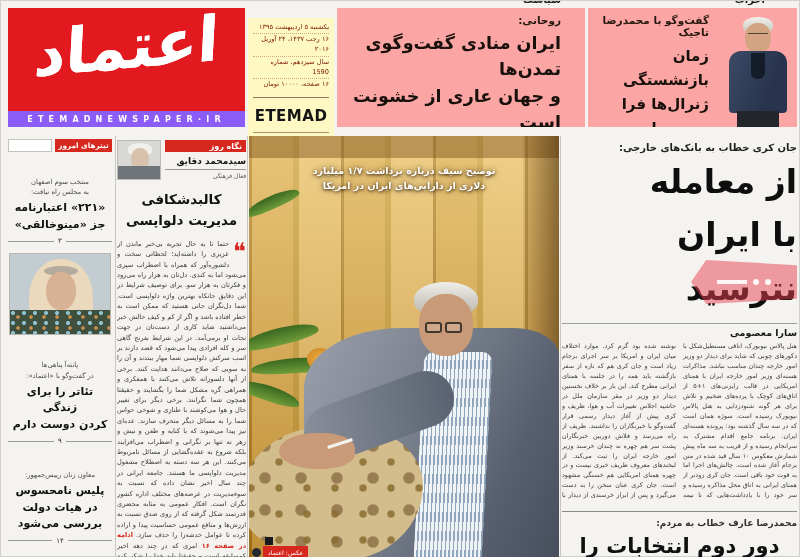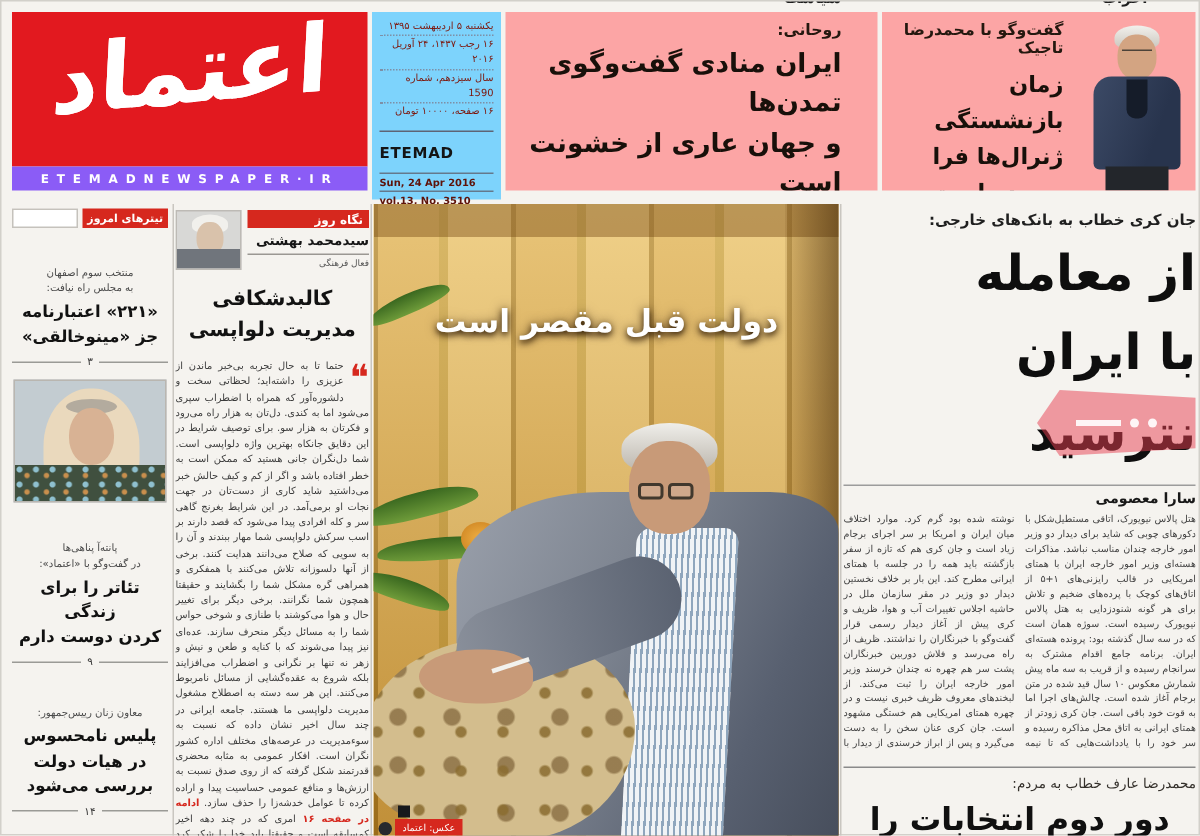--- a/index.html
+++ b/index.html
@@ -9,24 +9,24 @@
   .abs { position:absolute; }
   .ml { white-space:pre-line; }
 
   
   .logo-block { left:7px; top:7px; width:237px; height:103px; background:#e2191f; overflow:hidden; }
   .logo-cal { position:absolute; left:0; right:0; top:2px; text-align:center; color:#fff; font-weight:bold;
               font-size:62px; transform:rotate(-5deg) skewX(-8deg); text-shadow:0 0 0 #fff; letter-spacing:-3px; }
   .logo-strip { left:7px; top:110px; width:237px; height:16px; background:#8b5cf6; color:#fff;
                 font-size:8px; letter-spacing:5.2px; display:flex; align-items:center; justify-content:center;
                 direction:ltr; font-weight:bold; }
-  .date-block { left:247px; top:7px; width:86px; height:125px; background:#7dd3fc; padding:4px 5px 2px; }
+  .date-block { left:247px; top:17px; width:86px; height:125px; background:#fef9c3; padding:4px 5px 2px; }
   .date-fa { font-size:6.6px; color:#7d150a; text-align:right; line-height:1.55; border-bottom:1px dotted rgba(125,21,10,.35); padding-bottom:1px; }
   .date-rule { border-top:1px solid rgba(70,10,5,.55); margin:7px 0 5px; }
-  .date-brand { direction:ltr; text-align:left; font-size:10px; font-weight:bold; color:#141414; letter-spacing:.5px; margin:9px 0 7px; }
+  .date-brand { direction:ltr; text-align:center; font-size:15px; font-weight:bold; color:#141414; letter-spacing:.5px; margin:9px 0 7px; }
   .date-en { direction:ltr; text-align:left; font-size:6.6px; font-weight:bold; color:#5e130a; border-top:1px solid rgba(70,10,5,.45); padding:1.5px 0; }
 
   .label-cut { top:0; height:6px; overflow:hidden; font-size:10px; font-weight:bold; color:#1d1d1d; }
   .label-cut span { display:block; margin-top:-7px; }
   .label-siasat { left:514px; width:46px; }
   .label-ahzab  { left:722px; width:42px; }
 
   .story-block { top:7px; height:119px; background:#fca5a5; overflow:hidden; }
   .rouhani { left:336px; width:248px; padding:6px 24px 0 10px; }
   .tajik   { left:587px; width:209px; padding:6px 88px 0 6px; }
@@ -125,21 +125,21 @@
   .ribbon { right:-2px; top:124px; width:108px; height:44px; background:rgba(232,62,80,.5);
             clip-path:polygon(14% 0,100% 12%,100% 88%,14% 100%,0 50%); z-index:3; }
   .ribbon i { position:absolute; display:block; background:#fff; opacity:.9; }
   .ribbon .d1 { left:26px; top:20px; width:30px; height:4px; }
   .ribbon .d2 { left:62px; top:19px; width:6px; height:6px; border-radius:50%; }
   .ribbon .d3 { left:74px; top:19px; width:6px; height:6px; border-radius:50%; }
   .byline-row { border-top:1px solid #9c9c9c; margin-top:8px; padding-top:3px; font-size:9.5px; font-weight:bold; color:#181818; text-align:right; }
   .body2 { column-count:2; column-gap:7px; column-fill:auto; height:162px; margin-top:4px;
            font-size:6.4px; line-height:1.55; text-align:justify; color:#3c3c3c; }
   .kerry-divider { border-top:1px solid #8a8a8a; margin-top:7px; }
-  .aref-kicker { font-size:9px; font-weight:normal; color:#332f2a; text-align:right; margin-top:6px; }
+  .aref-kicker { font-size:9px; font-weight:bold; color:#332f2a; text-align:right; margin-top:6px; }
   .aref-headline { font-size:21px; font-weight:bold; color:#101010; line-height:1.55; text-align:center; margin-top:2px; }
 </style>
 </head>
 <body>
 
 <div class="page">
 
   <div class="abs logo-block">
     <div class="logo-cal">اعتماد</div>
   </div>
@@ -232,21 +232,21 @@
           <span>۱۴</span>
         </div>
     </div>
 
   </div>
 
   <div class="abs opinion-col">
     <div class="op-head">
       <div class="op-right">
         <div class="op-redbar">نگاه روز</div>
-        <div class="op-name">سیدمحمد بهشتی</div>
+        <div class="op-name">سیدمحمد دقایق</div>
         <div class="op-rule"></div>
         <div class="op-role">فعال فرهنگی</div>
       </div>
       <div class="op-photo">
         <div class="bh-hair"></div>
         <div class="bh-face"></div>
         <div class="bh-suit"></div>
       </div>
     </div>
     <div class="op-headline ml">کالبدشکافی
@@ -267,21 +267,22 @@
     <div class="abs man-hair"></div>
     <div class="abs man-face"></div>
     <div class="abs glasses">
         <i></i>
         <i></i>
       </div>
     <div class="abs cushion"></div>
     <div class="abs sleeve"></div>
     <div class="abs hand"></div>
     <div class="abs pen"></div>
-    <div class="abs ph-headline">دولت قبل مقصر است</div>
+    <div class="abs ph-kicker ml">توضیح سیف درباره برداشت ۱/۷ میلیارد
+دلاری از دارایی‌های ایران در امریکا</div>
     <div class="abs chip-square"></div>
     <div class="abs chip-circle"></div>
     <div class="abs credit-chip">عکس: اعتماد</div>
   </div>
 
   <div class="kerry-col">
     <div class="k-kicker">جان کری خطاب به بانک‌های خارجی:</div>
     <h1 class="k-headline ml">از معامله
 با ایران نترسید</h1>
     <div class="abs ribbon">

